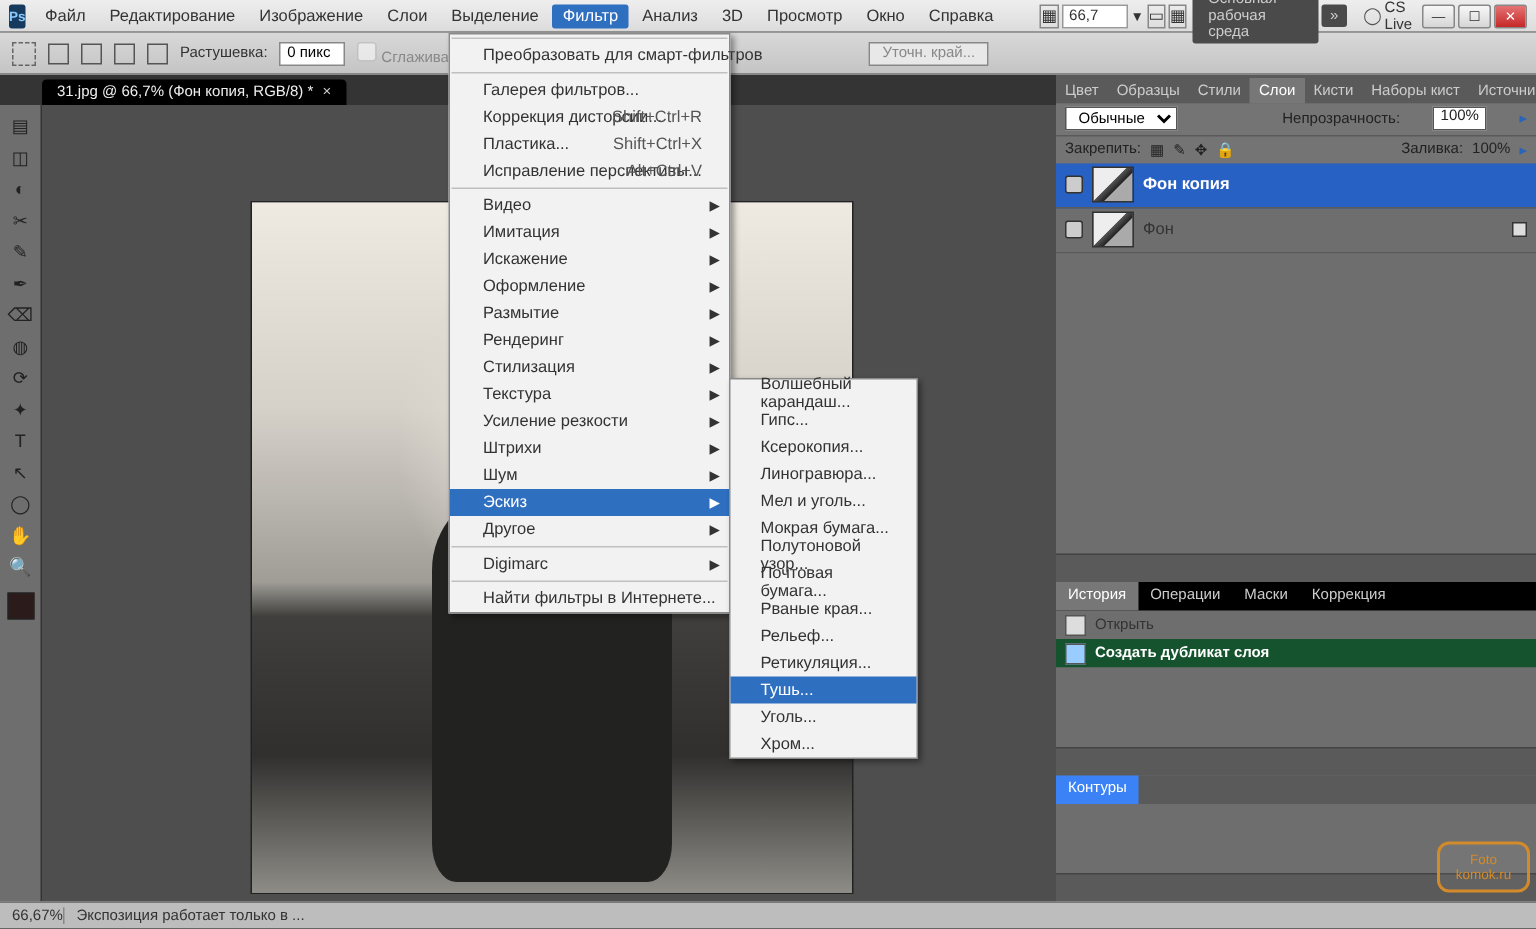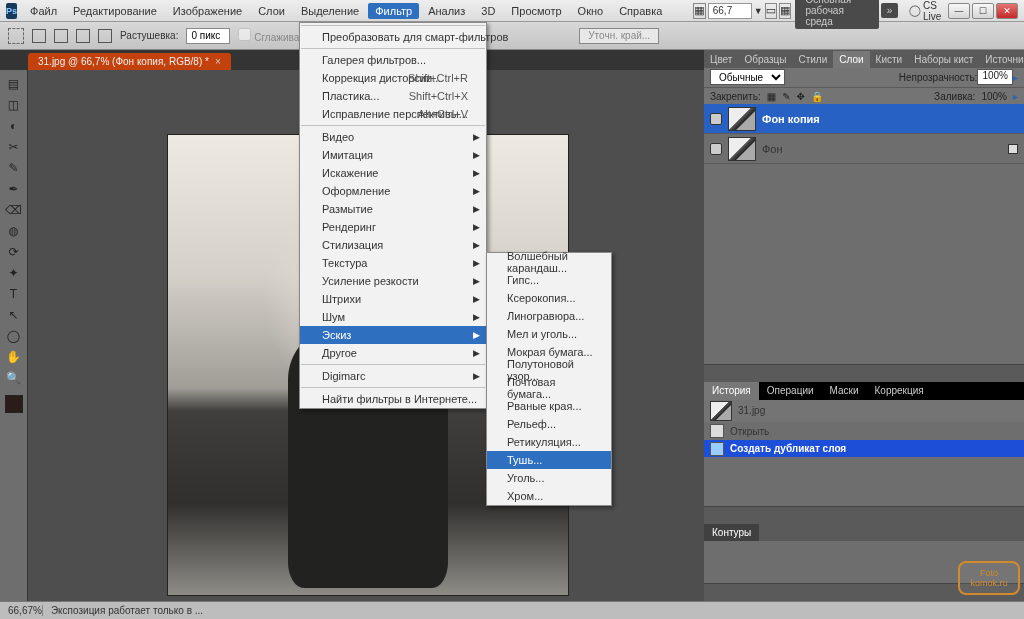--- a/index.html
+++ b/index.html
@@ -10,56 +10,56 @@
   .menubar .mitem.open { background:#2f6fbf; color:#fff; }
   .menubar .field { height:16px; background:#fff; border:1px solid #999; padding:0 4px; font-size:10px; display:flex; align-items:center; min-width:44px;}
   .menubar .ws { background:#4a4a4a; color:#ccc; padding:2px 10px; border-radius:2px; font-size:10px;}
   .menubar .winbtns { display:flex; gap:2px; margin-left:4px;}
   .menubar .winbtn { width:22px; height:16px; background:linear-gradient(#f8f8f8,#d6d6d6); border:1px solid #888; border-radius:2px; font-size:9px; display:flex; align-items:center; justify-content:center;}
   .menubar .winbtn.close { background:linear-gradient(#e57373,#c62828); color:#fff;}
   .optbar { height:28px; background:linear-gradient(#d8d8d8,#c4c4c4); border-bottom:1px solid #888; display:flex; align-items:center; padding:0 8px; gap:8px; font-size:10px;}
   .optbar .ico { width:16px; height:16px; border:1px dashed #666; }
   .optbar .inp { background:#fff; border:1px solid #888; height:16px; padding:0 4px; font-size:10px;}
   .tabstrip { height:20px; background:#343434; display:flex; align-items:flex-end; padding-left:28px;}
-  .tab { background:#c2410c; color:#eee; font-size:10px; padding:3px 10px; border-radius:3px 3px 0 0; display:flex; align-items:center; gap:6px;}
+  .tab { background:#000000; color:#eee; font-size:10px; padding:3px 10px; border-radius:3px 3px 0 0; display:flex; align-items:center; gap:6px;}
   .tab .x { font-size:10px; color:#ccc;}
   .workspace { position:absolute; top:70px; bottom:18px; left:28px; right:320px; background:#4e4e4e; overflow:hidden;}
   .canvas { position:absolute; left:140px; top:65px; width:400px; height:460px; background:#f2f2f2; box-shadow:0 0 0 1px #222; overflow:hidden;}
   .photo { position:absolute; inset:0; background:
      radial-gradient(ellipse 120px 150px at 45% 35%, #ddd, transparent 70%),
      linear-gradient(180deg,#e8e8e8 0%,#cfcfcf 30%,#9a9a9a 55%,#3a3a3a 60%,#2a2a2a 80%,#888 100%);
      filter:grayscale(1) sepia(.15) contrast(.95);}
   .photo::after{content:"";position:absolute;top:18%;left:36%;width:110px;height:70px;border-radius:50% 50% 40% 40%;background:#222;box-shadow:-10px -28px 0 -8px #1a1a1a;}
   .photo::before{content:"";position:absolute;top:42%;left:30%;width:160px;height:260px;background:#1c1c1c;border-radius:30% 30% 10% 10%/20% 20% 10% 10%;}
   .toolbox { position:absolute; top:70px; bottom:18px; left:0; width:28px; background:#6e6e6e; border-right:1px solid #333; display:flex; flex-direction:column; align-items:center; padding-top:4px; gap:1px;}
   .toolbox .tool { width:22px; height:20px; display:flex; align-items:center; justify-content:center; color:#222; font-size:12px; cursor:default;}
   .toolbox .swatch { width:18px; height:18px; background:#2c1b1b; border:1px solid #222; margin-top:6px;}
   .right { position:absolute; top:50px; bottom:18px; right:0; width:320px; background:#6e6e6e; display:flex; flex-direction:column;}
   .paneltabs { height:20px; background:#5a5a5a; display:flex; align-items:flex-end; font-size:10px; color:#ccc;}
   .paneltabs span { padding:3px 6px; white-space:nowrap;}
   .paneltabs span.active { background:#777; color:#fff;}
-  .layersopts { height:22px; background:#747474; display:flex; align-items:center; gap:0; padding:0 6px; font-size:10px; color:#222;}
+  .layersopts { height:22px; background:#747474; display:flex; align-items:center; gap:22px; padding:0 6px; font-size:10px; color:#222;}
   .layersopts select,.layersopts .numbox{ height:16px; font-size:10px; background:#fff; border:1px solid #555; padding:0 4px;}
   .layerslock { height:20px; background:#747474; display:flex; align-items:center; gap:6px; padding:0 6px; font-size:10px; color:#222; border-top:1px solid #5a5a5a;}
   .layerlist { background:#6e6e6e; }
   .layer { height:30px; display:flex; align-items:center; gap:6px; padding:0 6px; border-bottom:1px solid #5a5a5a;}
   .layer.sel { background:#2861c4; color:#fff;}
   .layer .eye { width:12px; height:12px; border:1px solid #333; background:#ccc; border-radius:2px;}
   .layer .thumb { width:28px; height:24px; background:linear-gradient(135deg,#eee 45%,#555 46%,#222 60%,#aaa 61%); border:1px solid #333;}
   .layer .lock { width:10px; height:10px; border:1px solid #333; margin-left:auto; background:#ddd;}
   .layerlist .empty { height:200px; background:#6e6e6e;}
   .panelfoot { height:20px; background:#5a5a5a; border-top:1px solid #444;}
   .histtabs { height:20px; background:#000000; display:flex; font-size:10px; color:#ccc;}
   .histtabs span{padding:3px 8px;} .histtabs span.active{background:#777;color:#fff;}
   .histhead { height:26px; background:#747474; display:flex; align-items:center; gap:6px; padding:0 6px; font-size:10px;}
   .histhead .thumb{width:22px;height:20px;background:linear-gradient(135deg,#eee 45%,#555 46%,#222 60%,#aaa 61%);border:1px solid #333;}
   .histrow { height:20px; display:flex; align-items:center; gap:6px; padding:0 6px; font-size:10px;}
   .histrow .hicon{width:14px;height:14px;background:#ddd;border:1px solid #555;}
-  .histrow.sel { background:#1d4ed8; color:#fff;}
-  .contourtabs{height:20px;background:#5a5a5a;font-size:10px;color:#ccc;display:flex;} .contourtabs span{padding:3px 8px;background:#404040;color:#fff;}
+  .histrow.sel { background:#14532d; color:#fff;}
+  .contourtabs{height:20px;background:#5a5a5a;font-size:10px;color:#ccc;display:flex;} .contourtabs span{padding:3px 8px;background:#3b82f6;color:#fff;}
   .contourbody{height:48px;background:#6e6e6e;}
   .watermark{position:absolute;right:4px;bottom:24px;width:62px;height:34px;border:2px solid #d38a2a;border-radius:8px;color:#d38a2a;font-size:9px;display:flex;flex-direction:column;align-items:center;justify-content:center;background:rgba(255,255,255,.05);}
   .statusbar { position:absolute; bottom:0; left:0; right:0; height:18px; background:#bdbdbd; border-top:1px solid #777; display:flex; align-items:center; padding:0 8px; gap:0; font-size:10px;}
   
   .menu { position:absolute; top:22px; left:299px; width:188px; background:#f2f2f2; border:1px solid #8a8a8a; box-shadow:2px 2px 4px rgba(0,0,0,.4); z-index:50; font-size:11px;}
   .menu .row { display:flex; align-items:center; padding:2px 18px 2px 22px; height:18px; position:relative; white-space:nowrap;}
   .menu .row .sc { position:absolute; right:18px; color:#555;}
   .menu .row .arr { position:absolute; right:6px; font-size:9px;}
   .menu .row.hi { background:#2f6fbf; color:#fff;}
   .menu hr { border:none; border-top:1px solid #c0c0c0; margin:2px 1px;}
@@ -295,24 +295,20 @@
     <div class="empty"></div>
   </div>
   <div class="panelfoot"></div>
 
   <div class="histtabs">
     <span class="active">История</span>
     <span>Операции</span>
     <span>Маски</span>
     <span>Коррекция</span>
   </div>
-  <div class="histhead">
-    <span class="thumb"></span>
-    <span>31.jpg</span>
-  </div>
   <div class="histrow">
     <span class="hicon"></span>
     <span>Открыть</span>
   </div>
   <div class="histrow sel">
     <span class="hicon" style="background:#9cf"></span>
     <span style="font-weight:bold">Создать дубликат слоя</span>
   </div>
   <div style="height:56px;background:#6e6e6e"></div>
   <div class="panelfoot"></div>

